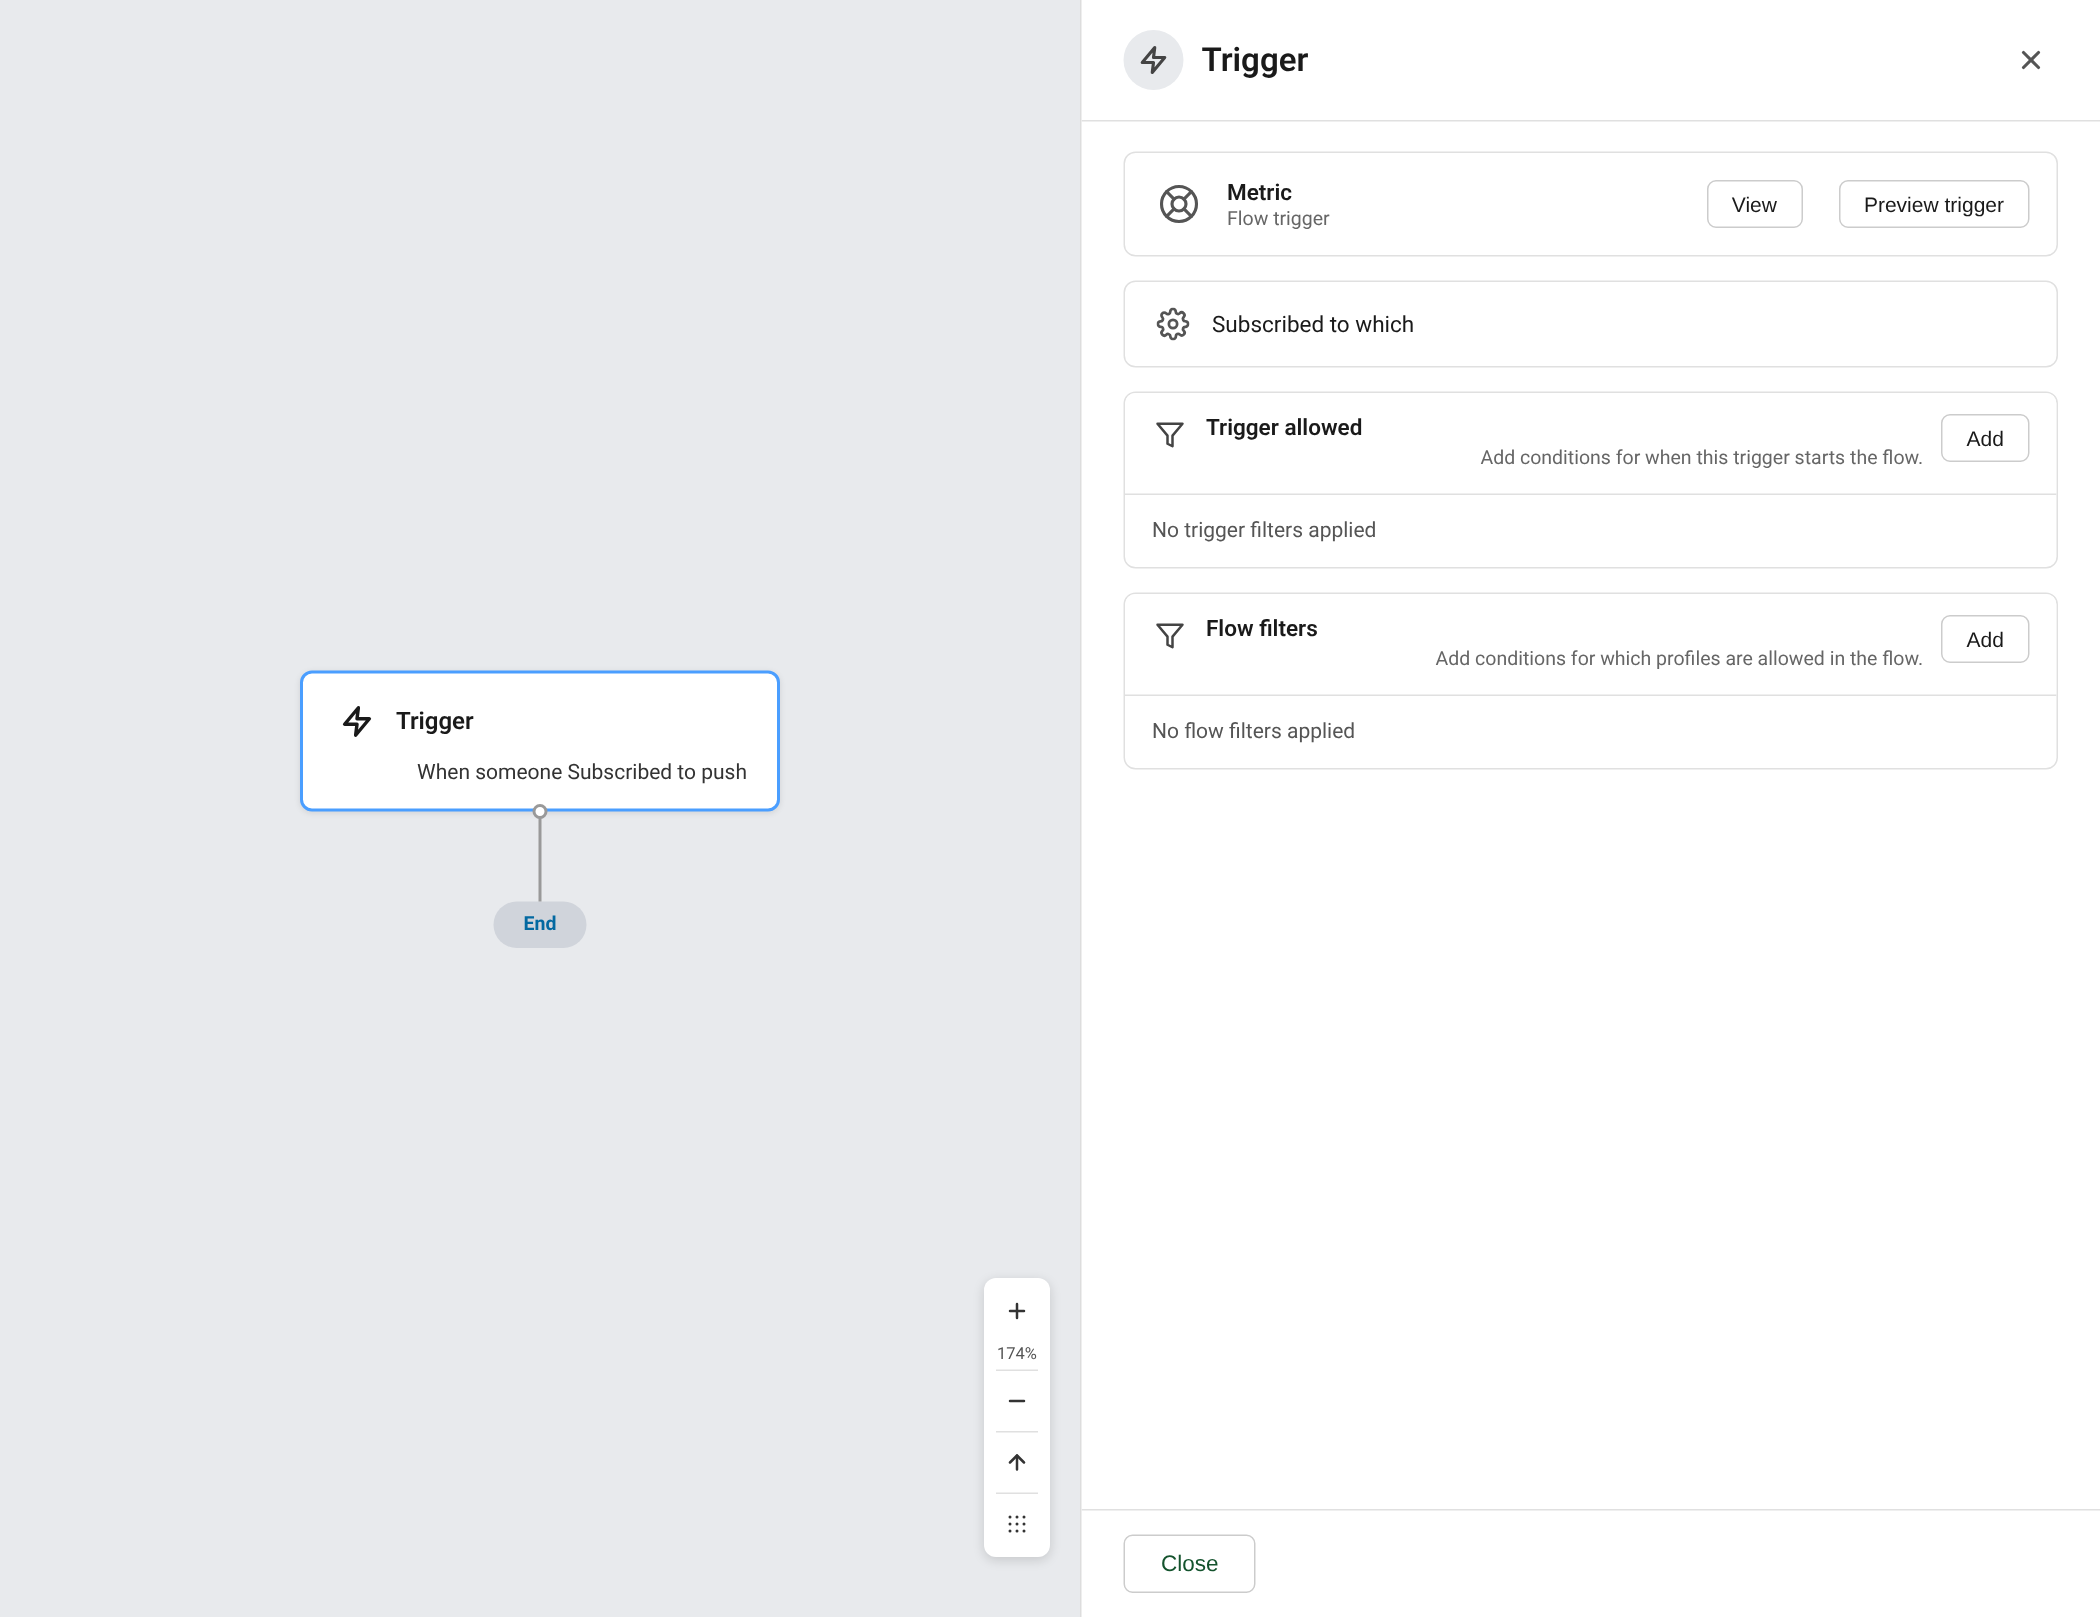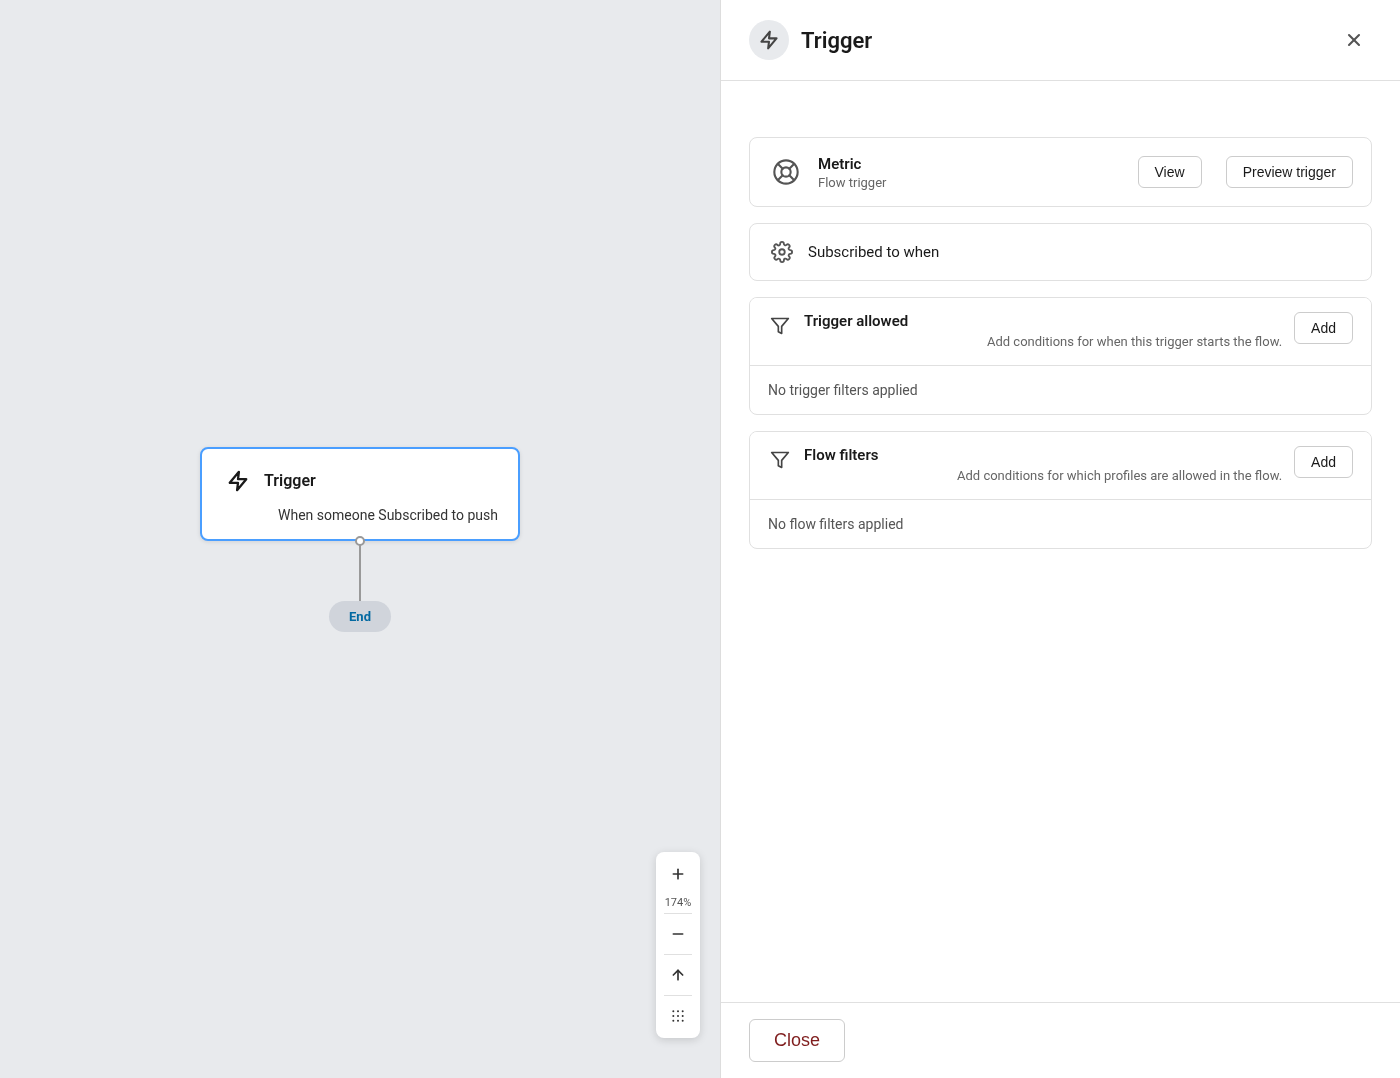--- a/index.html
+++ b/index.html
@@ -198,21 +198,20 @@
       flex-direction: column;
       gap: 16px;
       flex: 1;
     }
 
     
     .metric-card {
       border: 1px solid #e0e0e0;
       border-radius: 8px;
       padding: 16px 18px;
-      margin-top: 36px;
     }
 
     .metric-card-inner {
       display: flex;
       align-items: center;
       gap: 14px;
     }
 
     .metric-icon {
       width: 36px;
@@ -348,22 +347,22 @@
       padding: 16px 28px;
       border-top: 1px solid #e0e0e0;
       flex-shrink: 0;
     }
 
     .btn-close-panel {
       border: 1px solid #ccc;
       background: white;
       border-radius: 6px;
       padding: 10px 24px;
-      font-size: 18px;
-      color: #7f1d1d;
+      font-size: 15px;
+      color: #14532d;
       cursor: pointer;
       font-weight: 500;
     }
 
     
     svg {
       display: block;
     }
   </style>
 </head>
@@ -473,21 +472,21 @@
       </div>
     </div>
 
     <div class="subscribed-card">
       <div class="subscribed-icon">
         <svg width="22" height="22" viewBox="0 0 24 24" fill="none" stroke="#555" stroke-width="2" stroke-linecap="round" stroke-linejoin="round">
           <circle cx="12" cy="12" r="3"></circle>
           <path d="M19.4 15a1.65 1.65 0 0 0 .33 1.82l.06.06a2 2 0 0 1-2.83 2.83l-.06-.06a1.65 1.65 0 0 0-1.82-.33 1.65 1.65 0 0 0-1 1.51V21a2 2 0 0 1-4 0v-.09A1.65 1.65 0 0 0 9 19.4a1.65 1.65 0 0 0-1.82.33l-.06.06a2 2 0 0 1-2.83-2.83l.06-.06A1.65 1.65 0 0 0 4.68 15a1.65 1.65 0 0 0-1.51-1H3a2 2 0 0 1 0-4h.09A1.65 1.65 0 0 0 4.6 9a1.65 1.65 0 0 0-.33-1.82l-.06-.06a2 2 0 0 1 2.83-2.83l.06.06A1.65 1.65 0 0 0 9 4.68a1.65 1.65 0 0 0 1-1.51V3a2 2 0 0 1 4 0v.09a1.65 1.65 0 0 0 1 1.51 1.65 1.65 0 0 0 1.82-.33l.06-.06a2 2 0 0 1 2.83 2.83l-.06.06A1.65 1.65 0 0 0 19.4 9a1.65 1.65 0 0 0 1.51 1H21a2 2 0 0 1 0 4h-.09a1.65 1.65 0 0 0-1.51 1z"></path>
         </svg>
       </div>
-      <span class="subscribed-text">Subscribed to when</span>
+      <span class="subscribed-text">Subscribed to which</span>
     </div>
 
     <div class="filter-section">
       <div class="filter-header">
         <div class="filter-icon">
           <svg width="20" height="20" viewBox="0 0 24 24" fill="none" stroke="#444" stroke-width="2" stroke-linecap="round" stroke-linejoin="round">
             <polygon points="22 3 2 3 10 12.46 10 19 14 21 14 12.46 22 3"></polygon>
           </svg>
         </div>
         <div class="filter-text-block">

